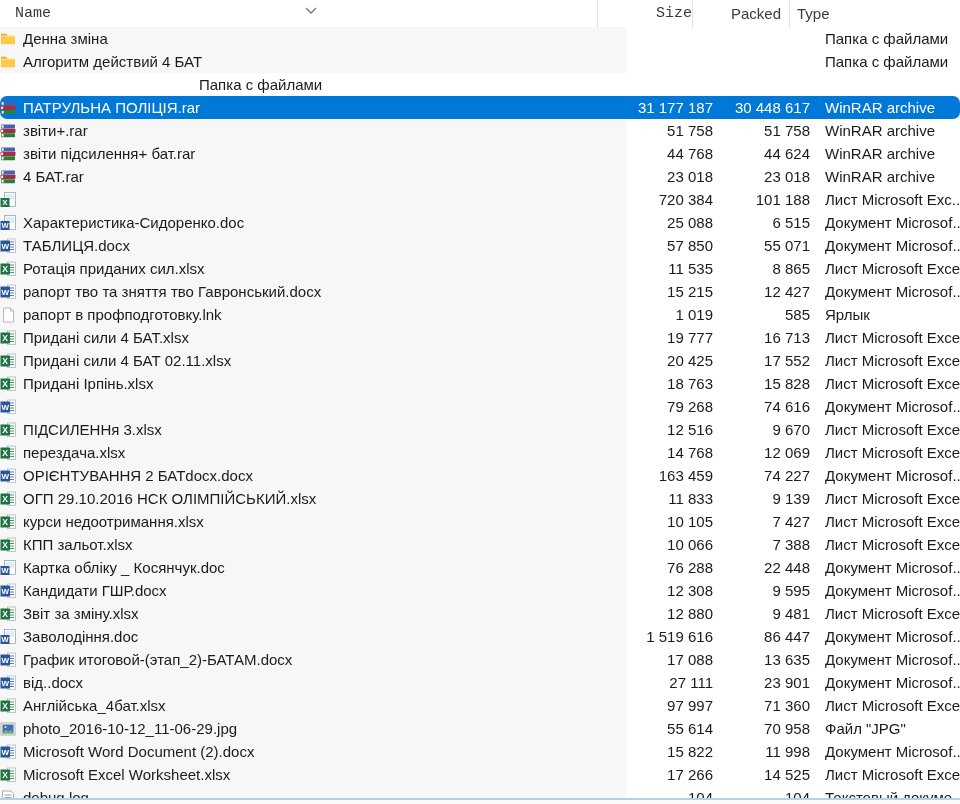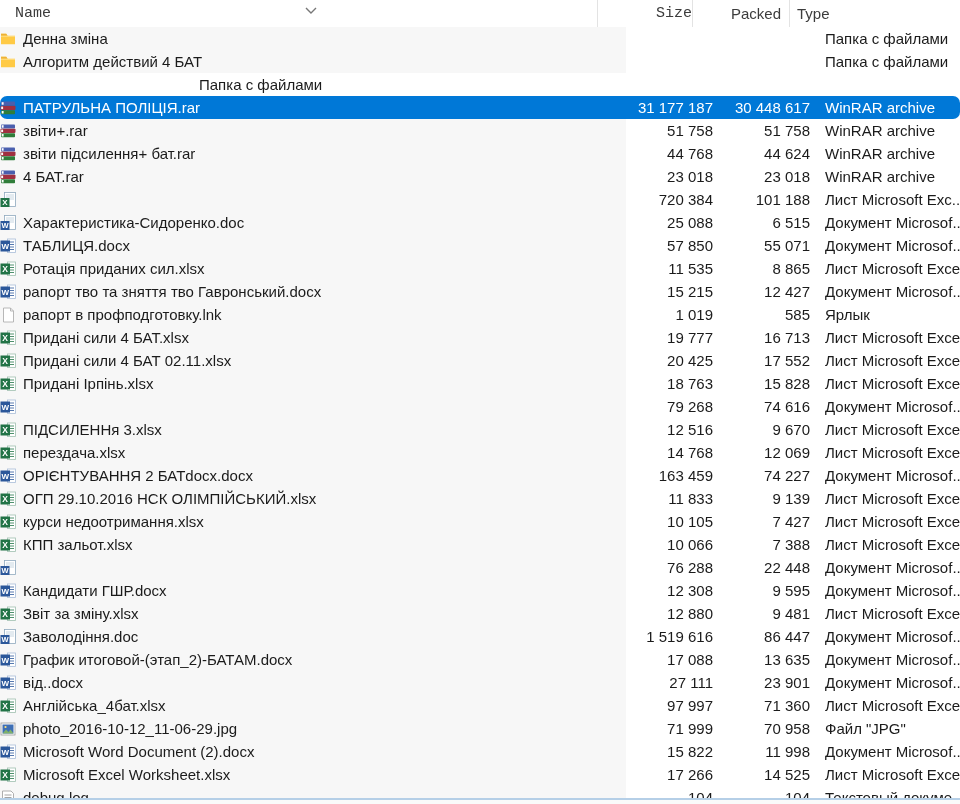--- a/index.html
+++ b/index.html
@@ -530,20 +530,21 @@
               <rect x="4.5" y="0.5" width="11" height="14" fill="#fff" stroke="#8ea8be" stroke-width="0.8"></rect>
               <g stroke="#b9cbd9" stroke-width="0.8">
                 <line x1="6" y1="3" x2="14" y2="3"></line>
                 <line x1="6" y1="5" x2="14" y2="5"></line>
                 <line x1="6" y1="7" x2="14" y2="7"></line>
               </g>
               <rect x="0.5" y="6" width="9" height="9" fill="#2b579a"></rect>
               <text x="5" y="13.2" font-size="7.5" font-weight="bold" fill="#fff" text-anchor="middle" font-family="Liberation Sans, sans-serif">W</text>
             </svg>
           </span>
+      <span class="nm">Картка обліку _ Косянчук.doc</span>
     </div>
     <div class="cell c-size">76 288</div>
     <div class="cell c-packed">22 448</div>
     <div class="cell c-type">Документ Microsof...</div>
   </div>
 
   <div class="row">
     <div class="cell c-name">
       <span class="icon">
             <svg viewBox="0 0 16 16">
@@ -679,21 +680,21 @@
       <span class="icon">
             <svg viewBox="0 0 16 16">
               <rect x="1" y="2" width="14" height="12" fill="#fff" stroke="#9c9c9c" stroke-width="0.8"></rect>
               <rect x="2.5" y="3.5" width="11" height="9" fill="#3f6fb5"></rect>
               <circle cx="5.5" cy="6" r="1.1" fill="#ffe27a"></circle>
               <path d="M2.5 12.5l3.5-4 2.5 2.5 2-2.5 3 4z" fill="#7fb069"></path>
             </svg>
           </span>
       <span class="nm">photo_2016-10-12_11-06-29.jpg</span>
     </div>
-    <div class="cell c-size">71 999</div>
+    <div class="cell c-size">55 614</div>
     <div class="cell c-packed">70 958</div>
     <div class="cell c-type">Файл "JPG"</div>
   </div>
 
   <div class="row">
     <div class="cell c-name">
       <span class="icon">
             <svg viewBox="0 0 16 16">
               <rect x="7.5" y="1" width="8" height="13.5" fill="#fff" stroke="#a8bcd8" stroke-width="0.8"></rect>
               <g stroke="#2b579a" stroke-width="0.8">

